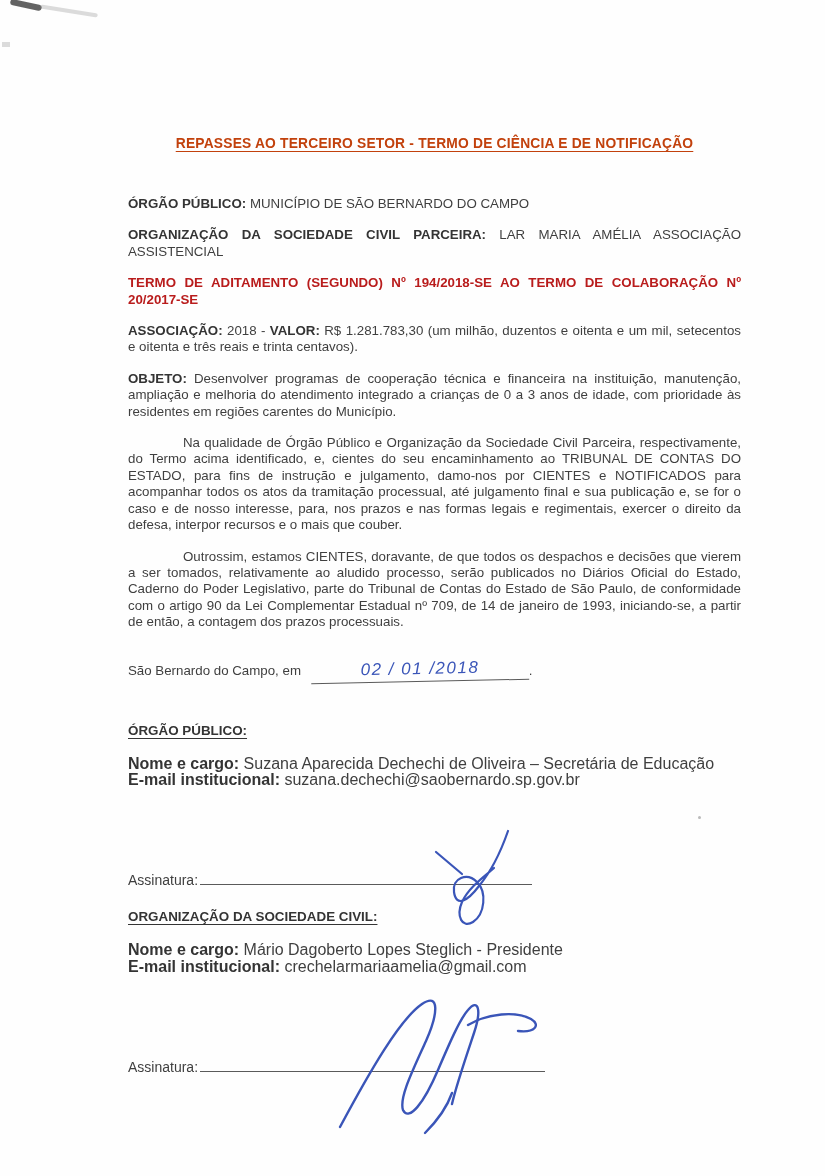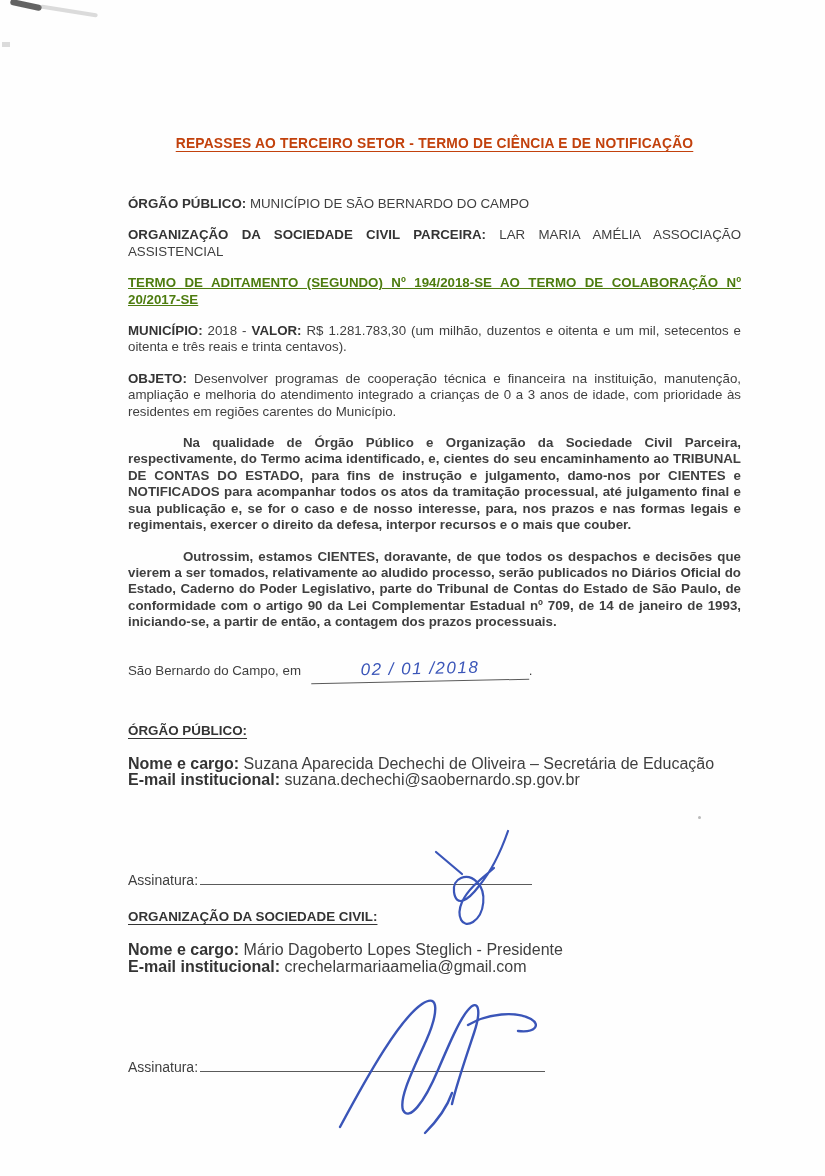--- a/index.html
+++ b/index.html
@@ -14,22 +14,22 @@
 
   .title {
     font-size:13.8px; line-height:17px; font-weight:bold; text-align:center;
     color:#c2410c; margin:0 0 44px 0;
     text-decoration:underline; text-underline-offset:3px;
     letter-spacing:0.2px;
   }
   p { margin:0 0 15px 0; font-size:13.3px; line-height:16.4px; }
   .just { text-align:justify; }
   b, .b { font-weight:bold; color:#343434; }
-  .allbold { font-weight:bold; color:#4d7c0f;text-decoration:underline; }
-  .indent { text-indent:55px;font-weight:bold; }
+  .allbold { font-weight:bold; color:#b91c1c; }
+  .indent { text-indent:55px; }
   .para1 { margin-top:11px; }
 
   .dateline { margin-top:27px; line-height:22px; white-space:nowrap; }
   .date-hand {
     display:inline-block; width:218px; text-align:center; margin-left:6px;
     border-bottom:1.4px solid #5a5a5a; height:24px; vertical-align:bottom;
     color:#3a55b8; font-size:17px; font-style:italic; letter-spacing:1.5px;
     transform:rotate(-1.2deg);
   }
 
@@ -77,21 +77,21 @@
     </p>
 
     <p class="just">
       <b>ORGANIZAÇÃO DA SOCIEDADE CIVIL PARCEIRA:</b>
       <span>LAR MARIA AMÉLIA ASSOCIAÇÃO ASSISTENCIAL</span>
     </p>
 
     <p class="just allbold">TERMO DE ADITAMENTO (SEGUNDO) Nº 194/2018-SE AO TERMO DE COLABORAÇÃO Nº 20/2017-SE</p>
 
     <p class="just">
-      <b>MUNICÍPIO:</b>
+      <b>ASSOCIAÇÃO:</b>
       <span>2018  -</span>
       <b>VALOR:</b>
       <span>R$ 1.281.783,30  (um milhão, duzentos e oitenta e um mil, setecentos e oitenta e três reais e trinta centavos).</span>
     </p>
 
     <p class="just">
       <b>OBJETO:</b>
       <span>Desenvolver programas de cooperação técnica e financeira na instituição, manutenção, ampliação e melhoria do atendimento integrado a crianças de 0 a 3 anos de idade, com prioridade às residentes em regiões carentes do Município.</span>
     </p>
 

